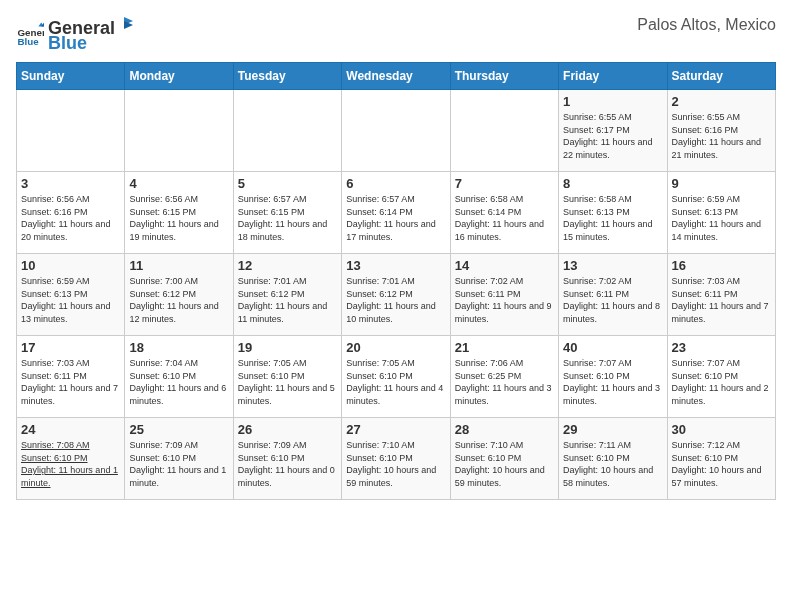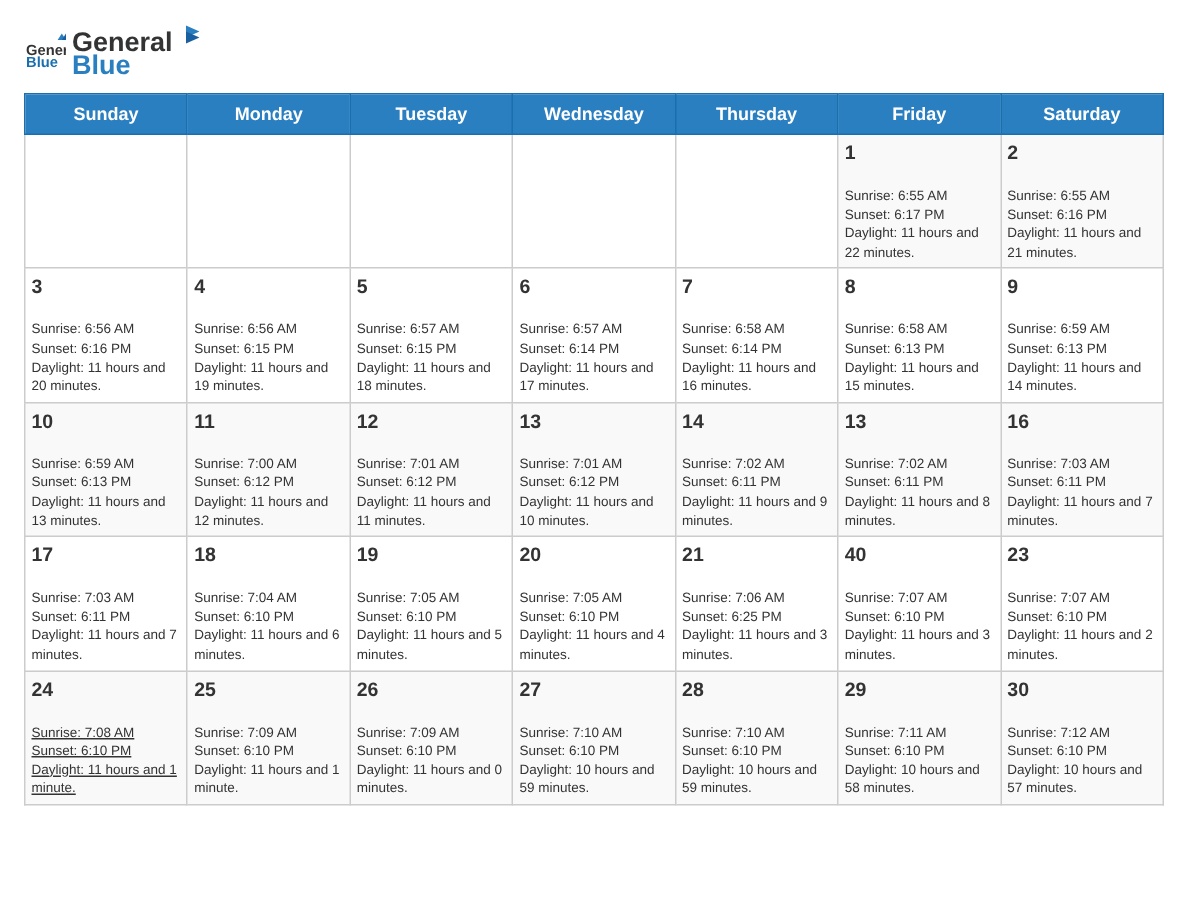--- a/index.html
+++ b/index.html
@@ -41,21 +41,21 @@
       width: 100%;
       border-collapse: collapse;
       table-layout: fixed;
     }
     thead th {
       background-color: #2a7fc1;
       color: #fff;
       font-size: 12px;
       font-weight: bold;
       padding: 6px 4px;
-      text-align: center;
+      text-align: left;
       border: 1px solid #1a6faf;
     }
     tbody td {
       vertical-align: top;
       border: 1px solid #ccc;
       padding: 4px;
       font-size: 9px;
       color: #333;
       height: 82px;
       background: #fff;
@@ -67,21 +67,20 @@
       font-size: 13px;
       font-weight: bold;
       color: #333;
       display: block;
       margin-bottom: 2px;
     }
     .day-info {
       font-size: 9px;
       color: #333;
       line-height: 1.4;
-      margin-top: 15px;
     }
     .empty-cell {
       background: #fff !important;
     }
   </style>
 </head>
 <body>
 
 <div class="header-area">
   <div class="logo">
@@ -96,20 +95,21 @@
         <span style="font-size:18px; font-weight:bold; color:#333;">General</span>
         <svg width="18" height="18" viewBox="0 0 18 18">
           <polygon points="9,1 18,5 9,9" fill="#2a7fc1"></polygon>
           <polygon points="9,5 18,9 9,13" fill="#1a5f9f"></polygon>
         </svg>
       </div>
       <div style="font-size:18px; font-weight:bold; color:#2a7fc1; margin-top:-6px;">Blue</div>
     </div>
   </div>
   <div class="title-area">
+    <div class="location-title">Palos Altos, Mexico</div>
   </div>
 </div>
 
 <table>
   <thead>
     <tr id="header-row">
         <th>Sunday</th>
         <th>Monday</th>
         <th>Tuesday</th>
         <th>Wednesday</th>

